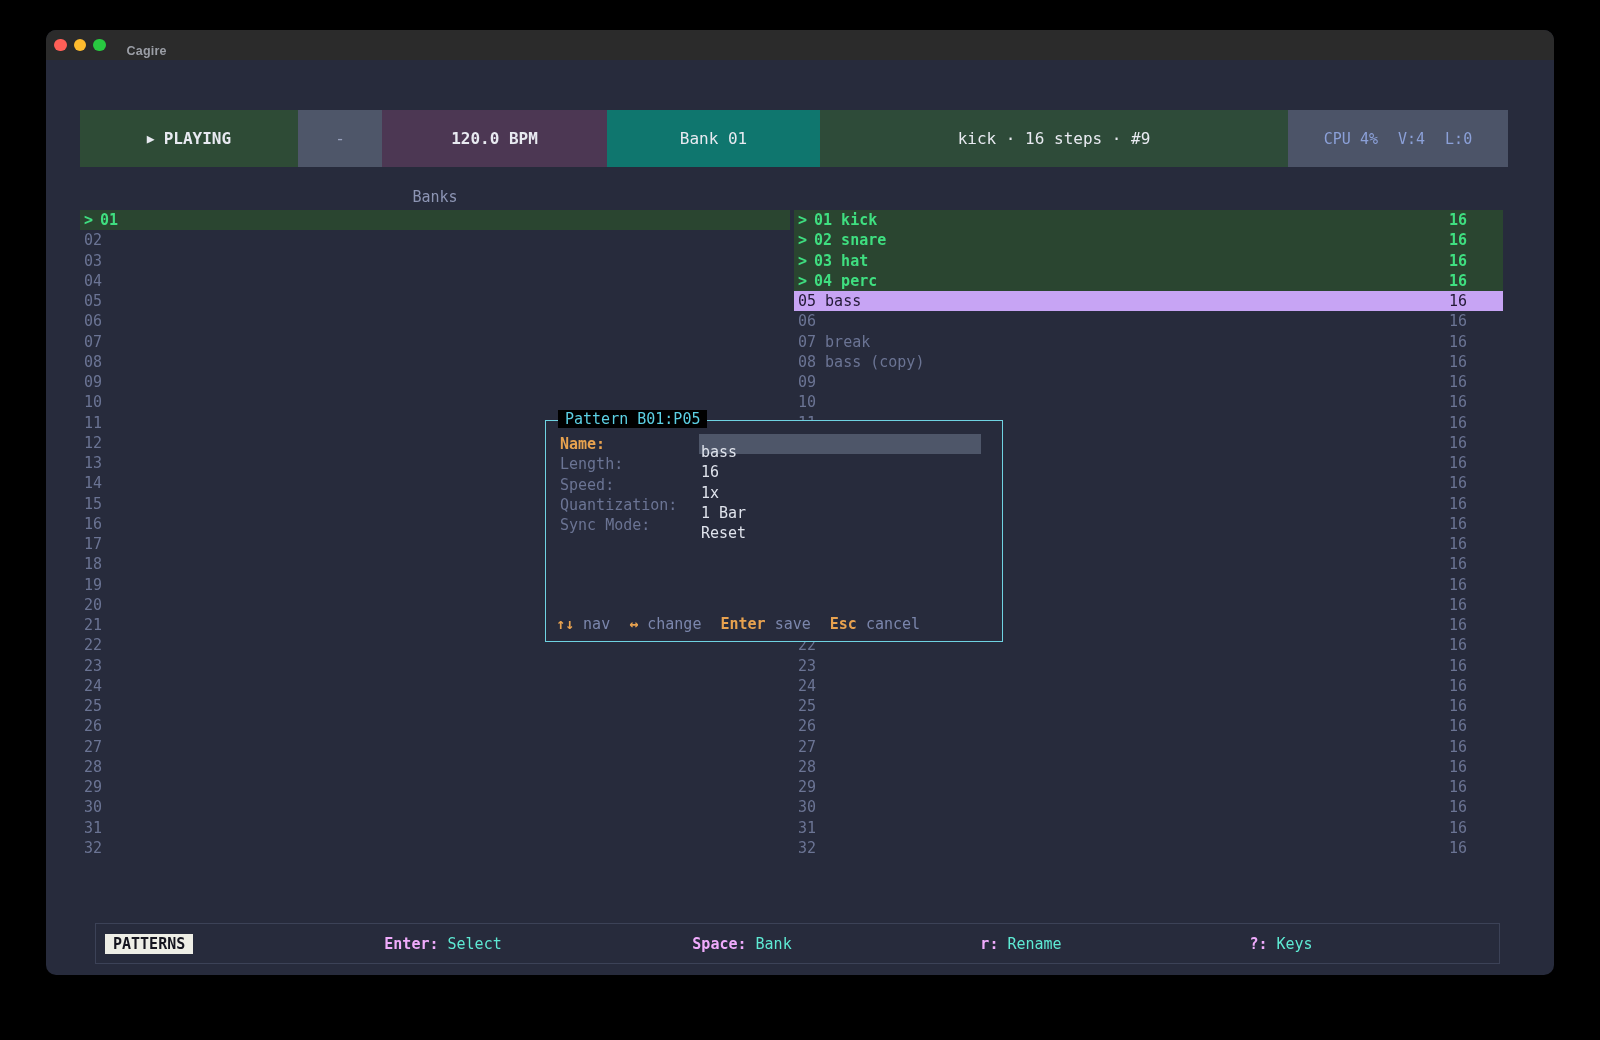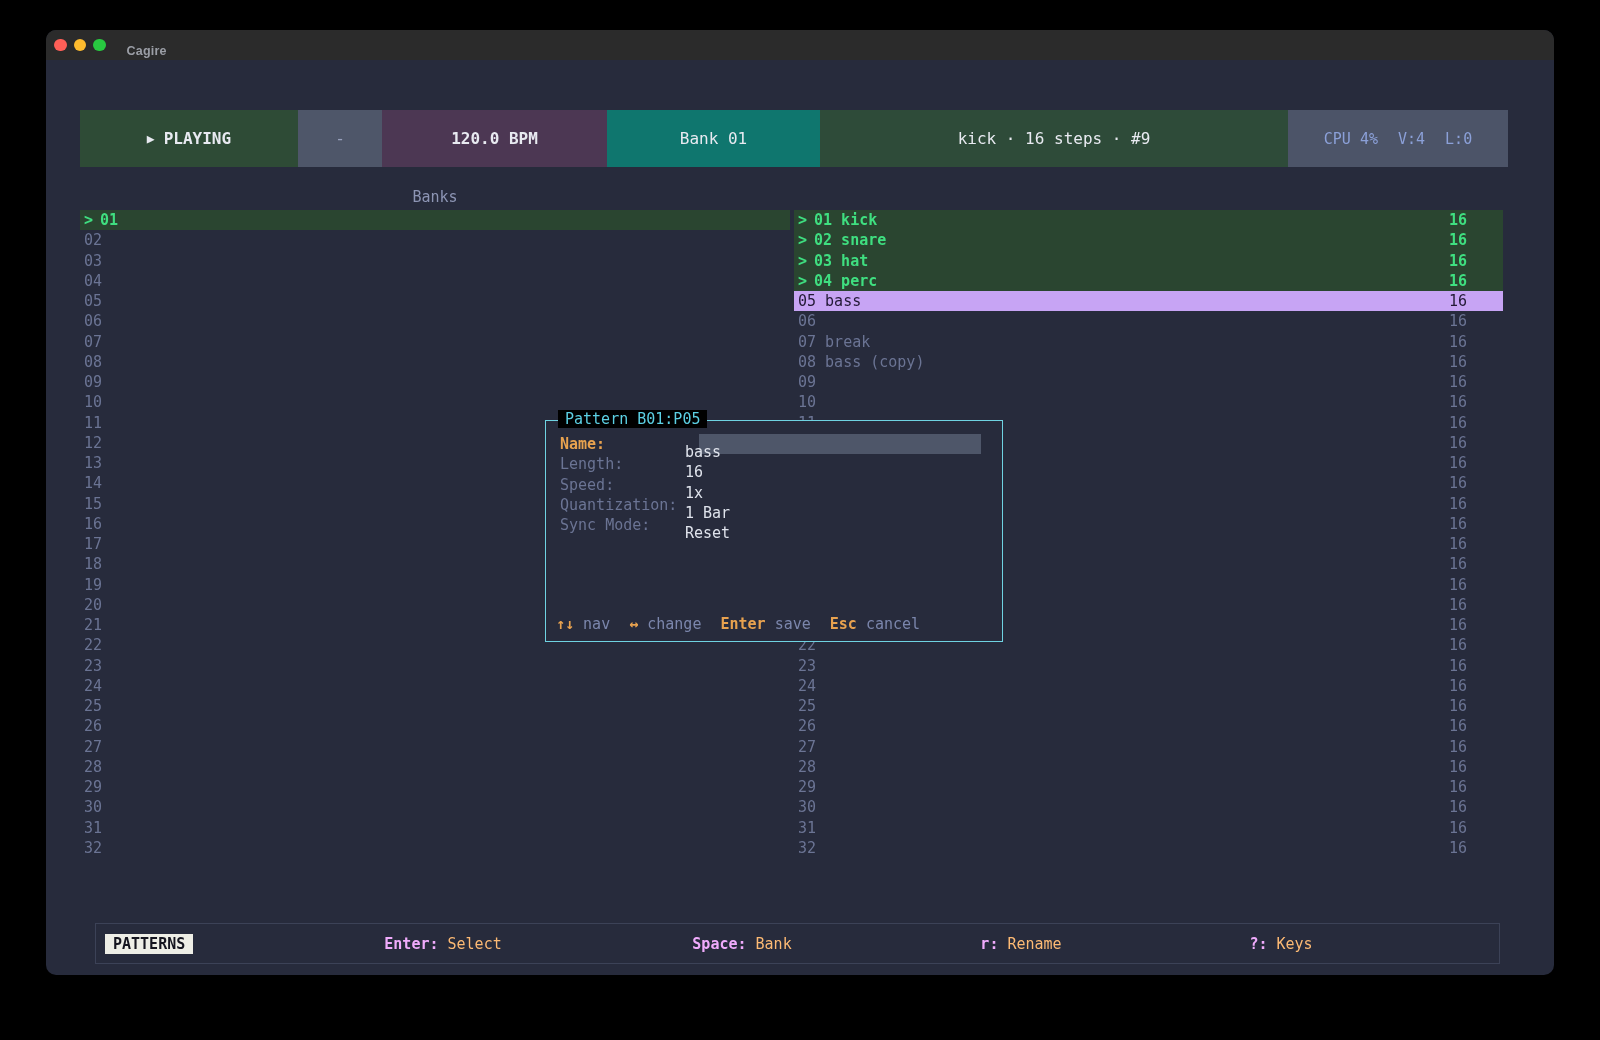--- a/index.html
+++ b/index.html
@@ -63,38 +63,38 @@
     background:#272b3c; border:1.5px solid #6fd3e2; z-index:10; font-size:15px;
   }
   .dialog-title {
     position:absolute; top:-11px; left:12px; background:#000000; padding:0 7px;
     color:#5cd0e4; white-space:nowrap;
   }
   .dfields { position:absolute; left:0; top:13px; width:100%; }
   .drow { height:20.25px; display:flex; align-items:center; position:relative; }
   .dlabel { position:absolute; left:14px; color:#6b7494; }
   .dlabel.active { color:#e8a24f; font-weight:bold; }
-  .dvalue { position:absolute; left:139px; color:#dfe3ec; z-index:2;margin-top:16px; }
+  .dvalue { position:absolute; left:155px; color:#dfe3ec; z-index:2;margin-top:16px; }
   .dinput { position:absolute; left:153px; width:282px; height:20px; background:#4e5669; z-index:1; }
   .dialog-hints { position:absolute; left:10px; bottom:8px; display:flex; gap:19px; white-space:nowrap; }
   .dh .key { color:#e8a24f; font-weight:bold; }
   .dh .lbl { color:#7b86ac; }
 
   
   .statusbar {
     position:absolute; left:49px; top:863px; width:1405px; height:41px;
     border:1.5px solid #3c4257; font-size:15px;
   }
   .mode-badge {
     position:absolute; left:9px; top:50%; transform:translateY(-50%);
     background:#eeeee6; color:#15151f; font-weight:bold; padding:1px 8px;
   }
   .sb-hint { position:absolute; top:50%; transform:translate(-50%,-50%); white-space:nowrap; }
   .sb-hint .key { color:#f0abfc; font-weight:bold; }
-  .sb-hint .lbl { color:#fdba74;margin-top:37px; }
+  .sb-hint .lbl { color:#5eead4;margin-top:37px; }
   .sb-h1{ left:347px; } .sb-h2{ left:646px; } .sb-h3{ left:925px; } .sb-h4{ left:1185px; }
 </style>
 </head>
 <body>
 
 <div class="screen">
   <div class="window">
 
     <div class="titlebar">
       <span class="tl red"></span>

